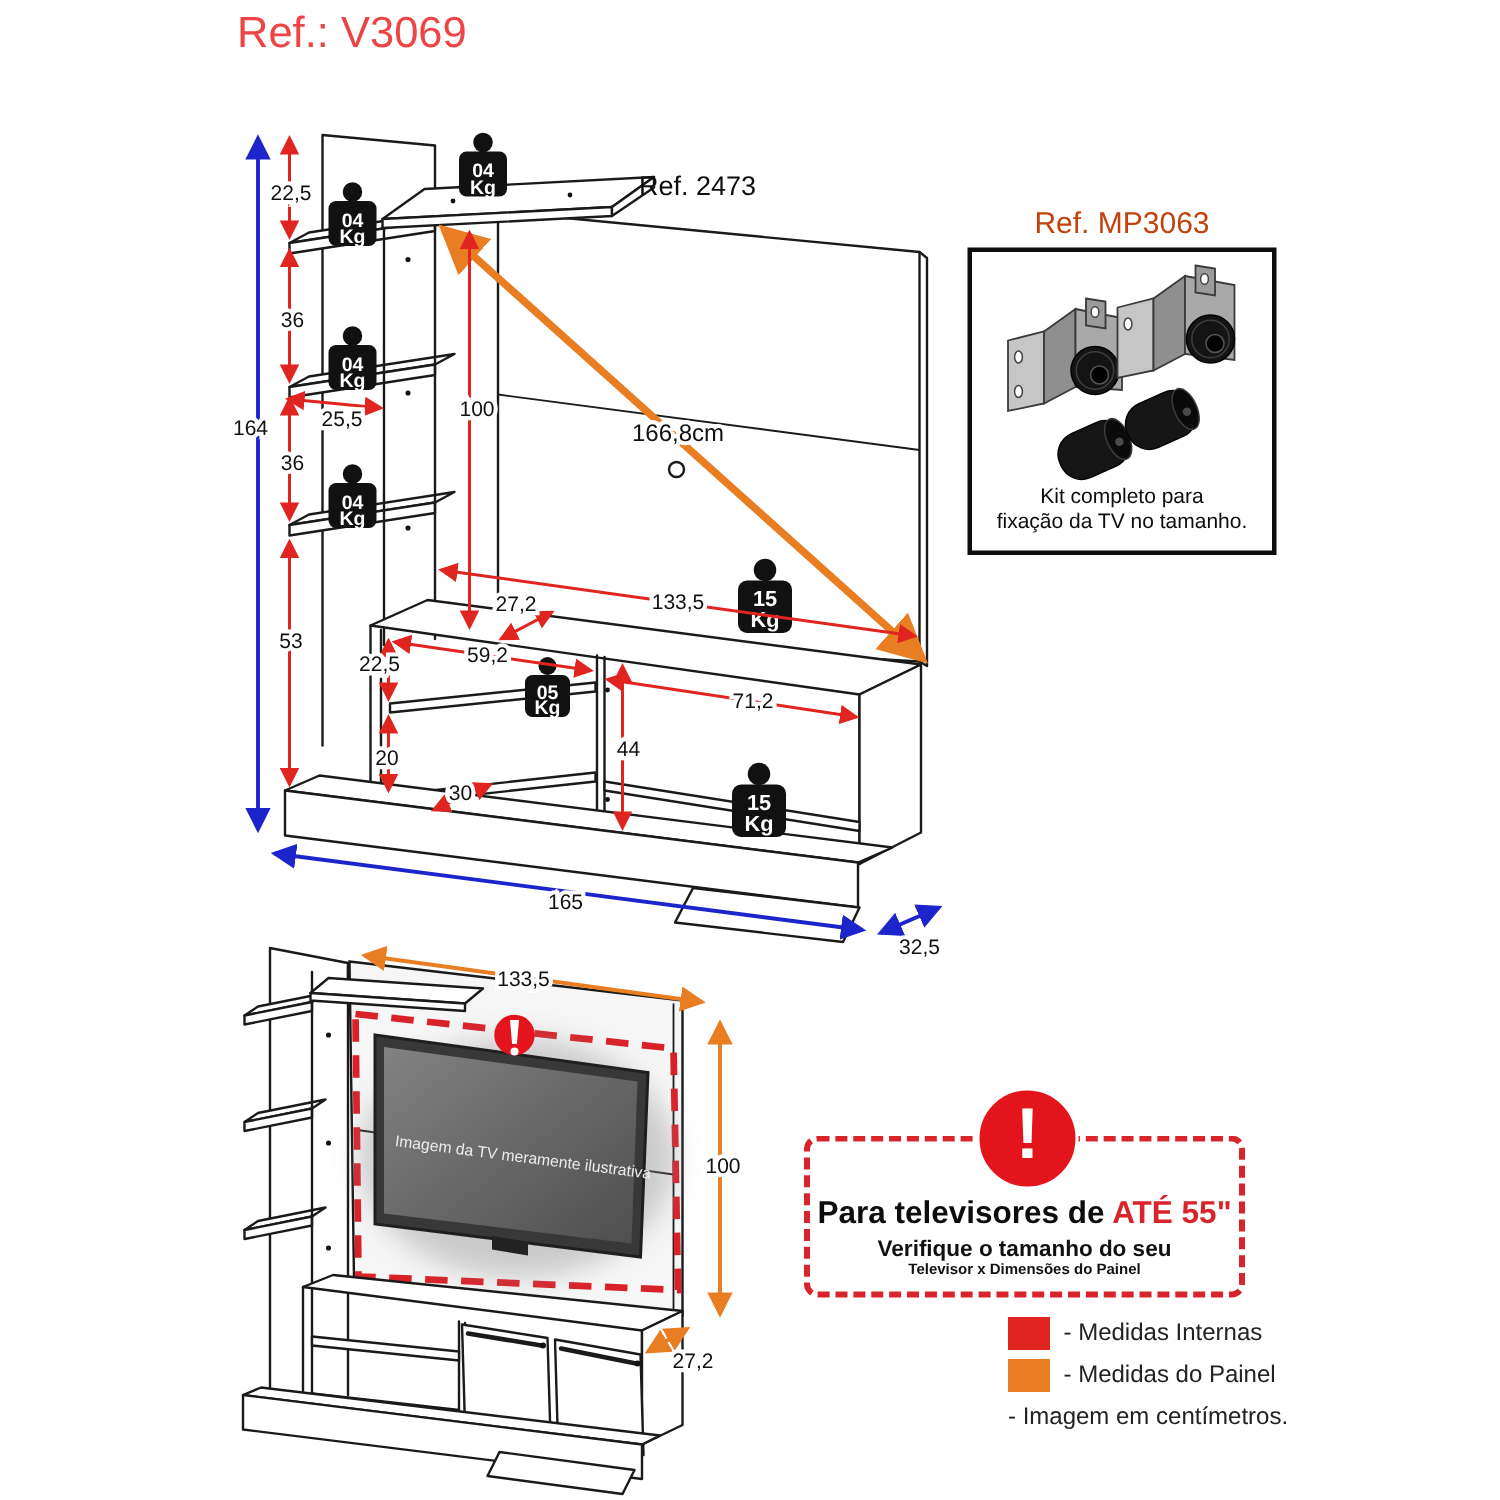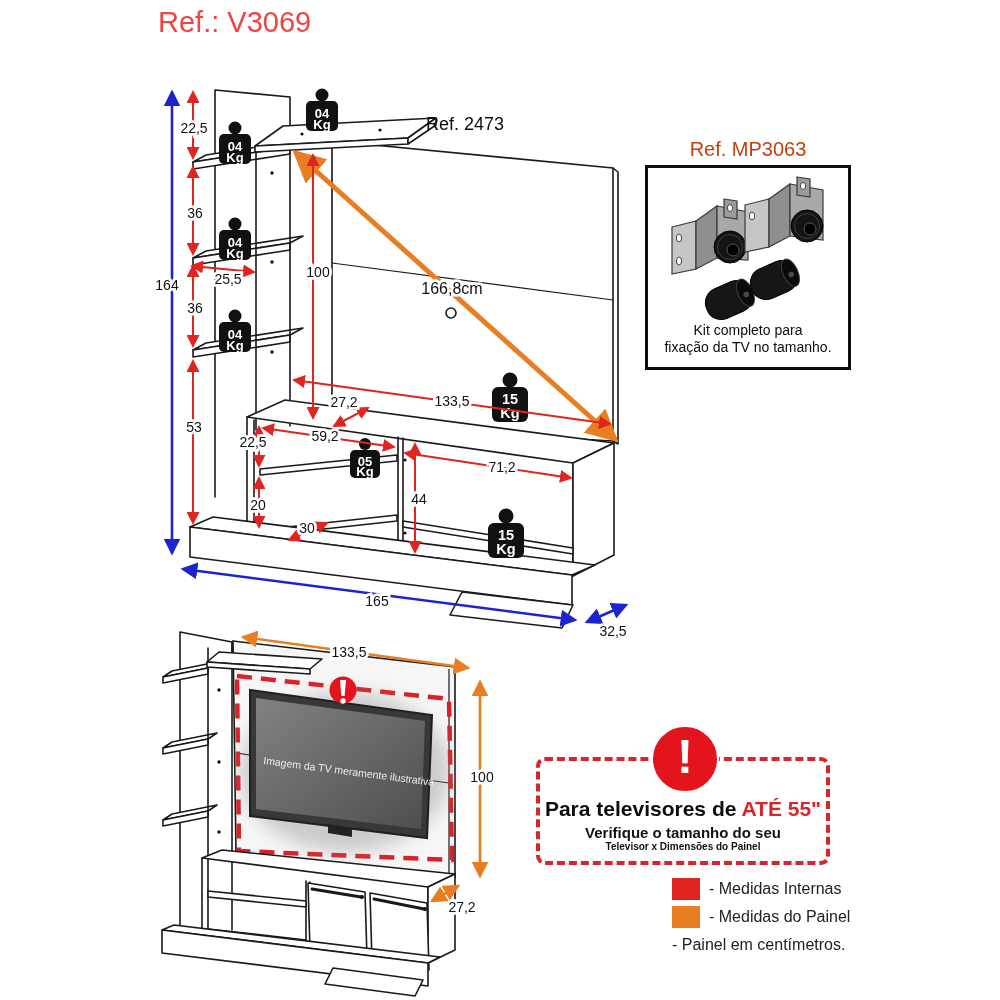--- a/index.html
+++ b/index.html
@@ -330,16 +330,16 @@
           <rect width="28" height="22" fill="#e02420"></rect>
         </svg>
     <span class="legend-label">- Medidas Internas</span>
   </div>
   <div class="legend-row">
     <svg width="28" height="22">
           <rect width="28" height="22" fill="#e87d22"></rect>
         </svg>
     <span class="legend-label">- Medidas do Painel</span>
   </div>
-  <div class="legend-note">- Painel em centímetros.</div>
+  <div class="legend-note">- Imagem em centímetros.</div>
 </div>
 
 </div>
 
 </body></html>

